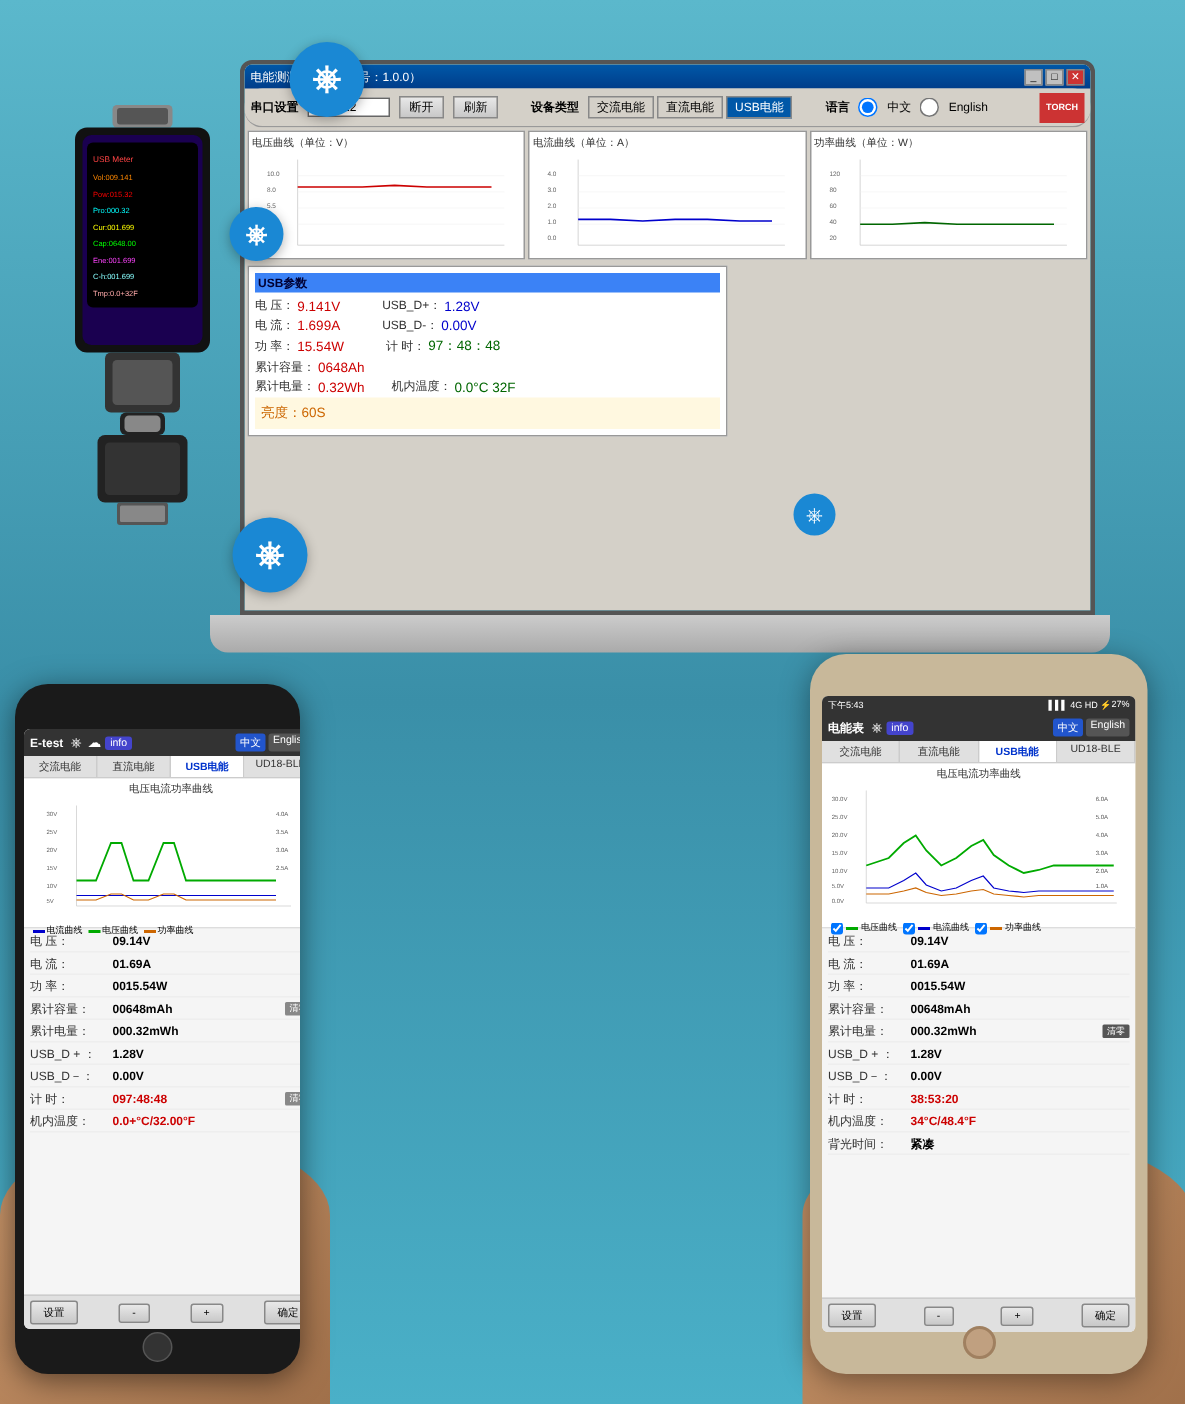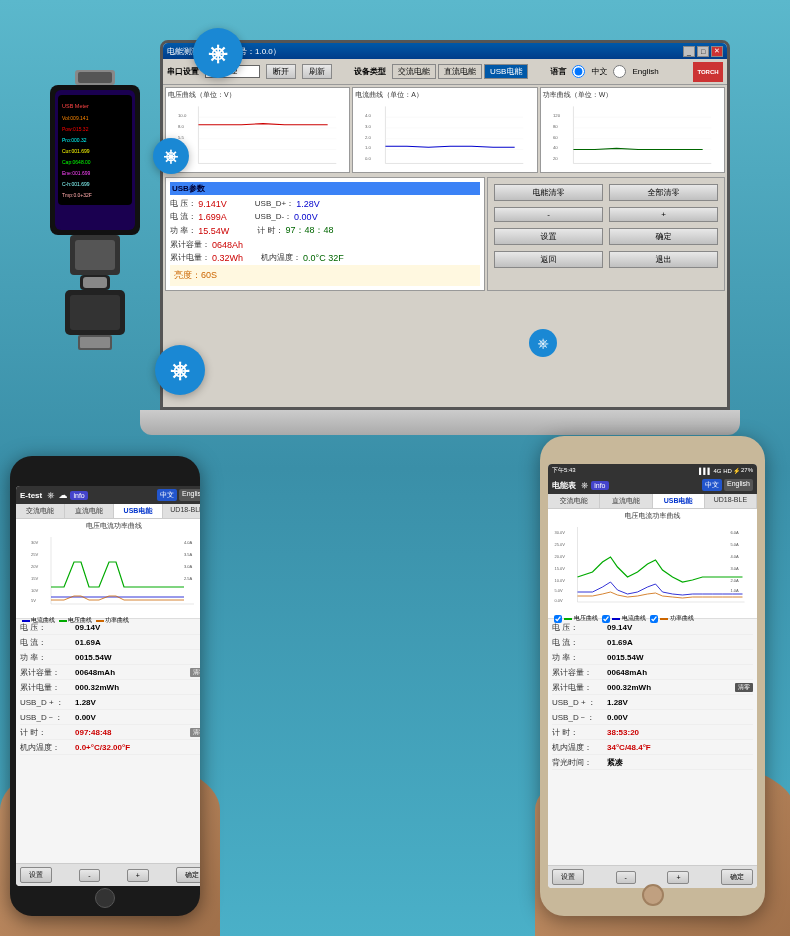--- a/index.html
+++ b/index.html
@@ -89,20 +89,21 @@
     }
 
     .sw-toolbar {
       background: #d4d0c8;
       padding: 2px 4px;
       display: flex;
       align-items: center;
       gap: 6px;
       height: 26px;
       border-bottom: 1px solid #999;
+      border-radius: 12px;
     }
 
     .sw-section-label {
       font-size: 8px;
       font-weight: bold;
       color: #000;
     }
 
     .sw-comport {
       background: white;
@@ -673,32 +674,20 @@
           </div>
           <div class="sw-brightness">
             <span>亮度：60S</span>
           </div>
 
           <div style="position:absolute;right:170px;bottom:50px;">
             <div style="width:28px;height:28px;border-radius:50%;background:#1a88d4;display:flex;align-items:center;justify-content:center;color:white;font-size:14px;">⎈</div>
           </div>
         </div>
 
-        <div class="sw-controls-panel">
-          <div style="display:grid;grid-template-columns:1fr 1fr;gap:2px;">
-            <button class="sw-ctrl-btn">电能清零</button>
-            <button class="sw-ctrl-btn">全部清零</button>
-            <button class="sw-ctrl-btn">-</button>
-            <button class="sw-ctrl-btn">+</button>
-            <button class="sw-ctrl-btn">设置</button>
-            <button class="sw-ctrl-btn">确定</button>
-            <button class="sw-ctrl-btn">返回</button>
-            <button class="sw-ctrl-btn">退出</button>
-          </div>
-        </div>
       </div>
     </div>
   </div>
   <div class="laptop-body"></div>
 </div>
 
 <div class="usb-device" style="position:absolute;top:70px;left:40px;">
   <svg width="110" height="280" viewBox="0 0 110 280">
 
     <rect x="35" y="0" width="40" height="15" rx="3" fill="#888"></rect>

